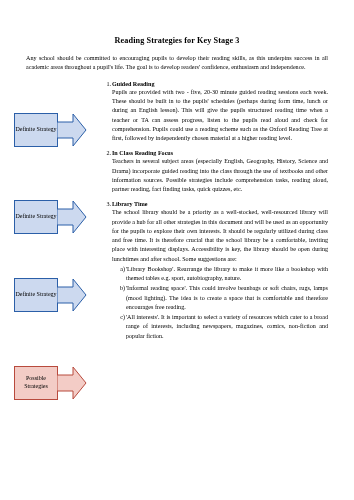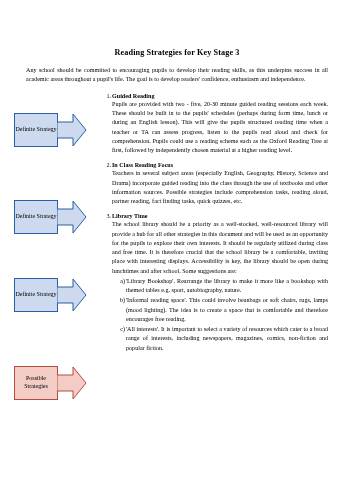--- a/index.html
+++ b/index.html
@@ -14,21 +14,21 @@
   }
   .page {
     position: relative;
     width: 354px;
     height: 500px;
     background: #ffffff;
     overflow: hidden;
   }
   .content {
     position: absolute;
-    left: 0; top: 12px;
+    left: 0; top: 0;
     width: 354px;
     padding: 36px 26px 0 26px;
   }
   .doc-title {
     text-align: center;
     font-weight: bold;
     font-size: 8.2px;
     letter-spacing: 0.1px;
     margin: 0 0 9px 0;
   }

